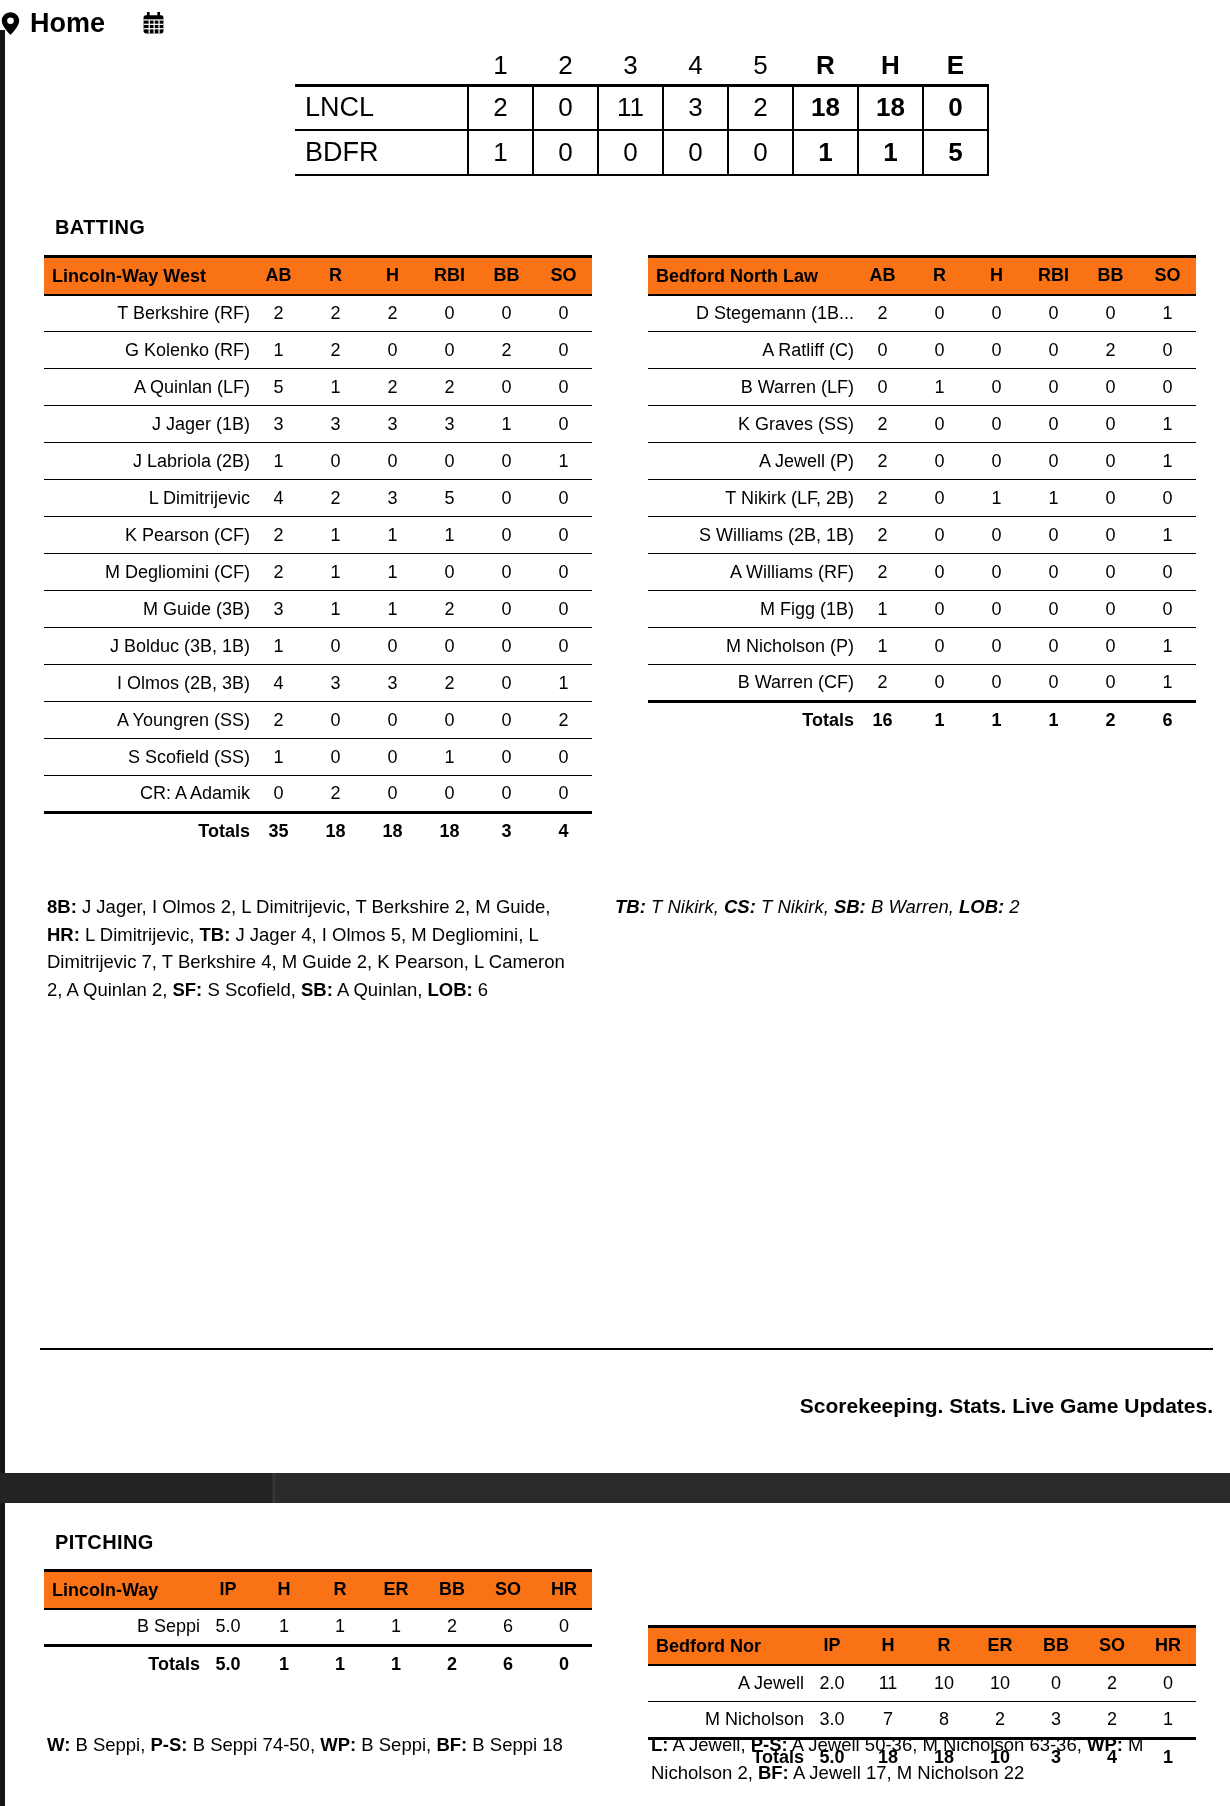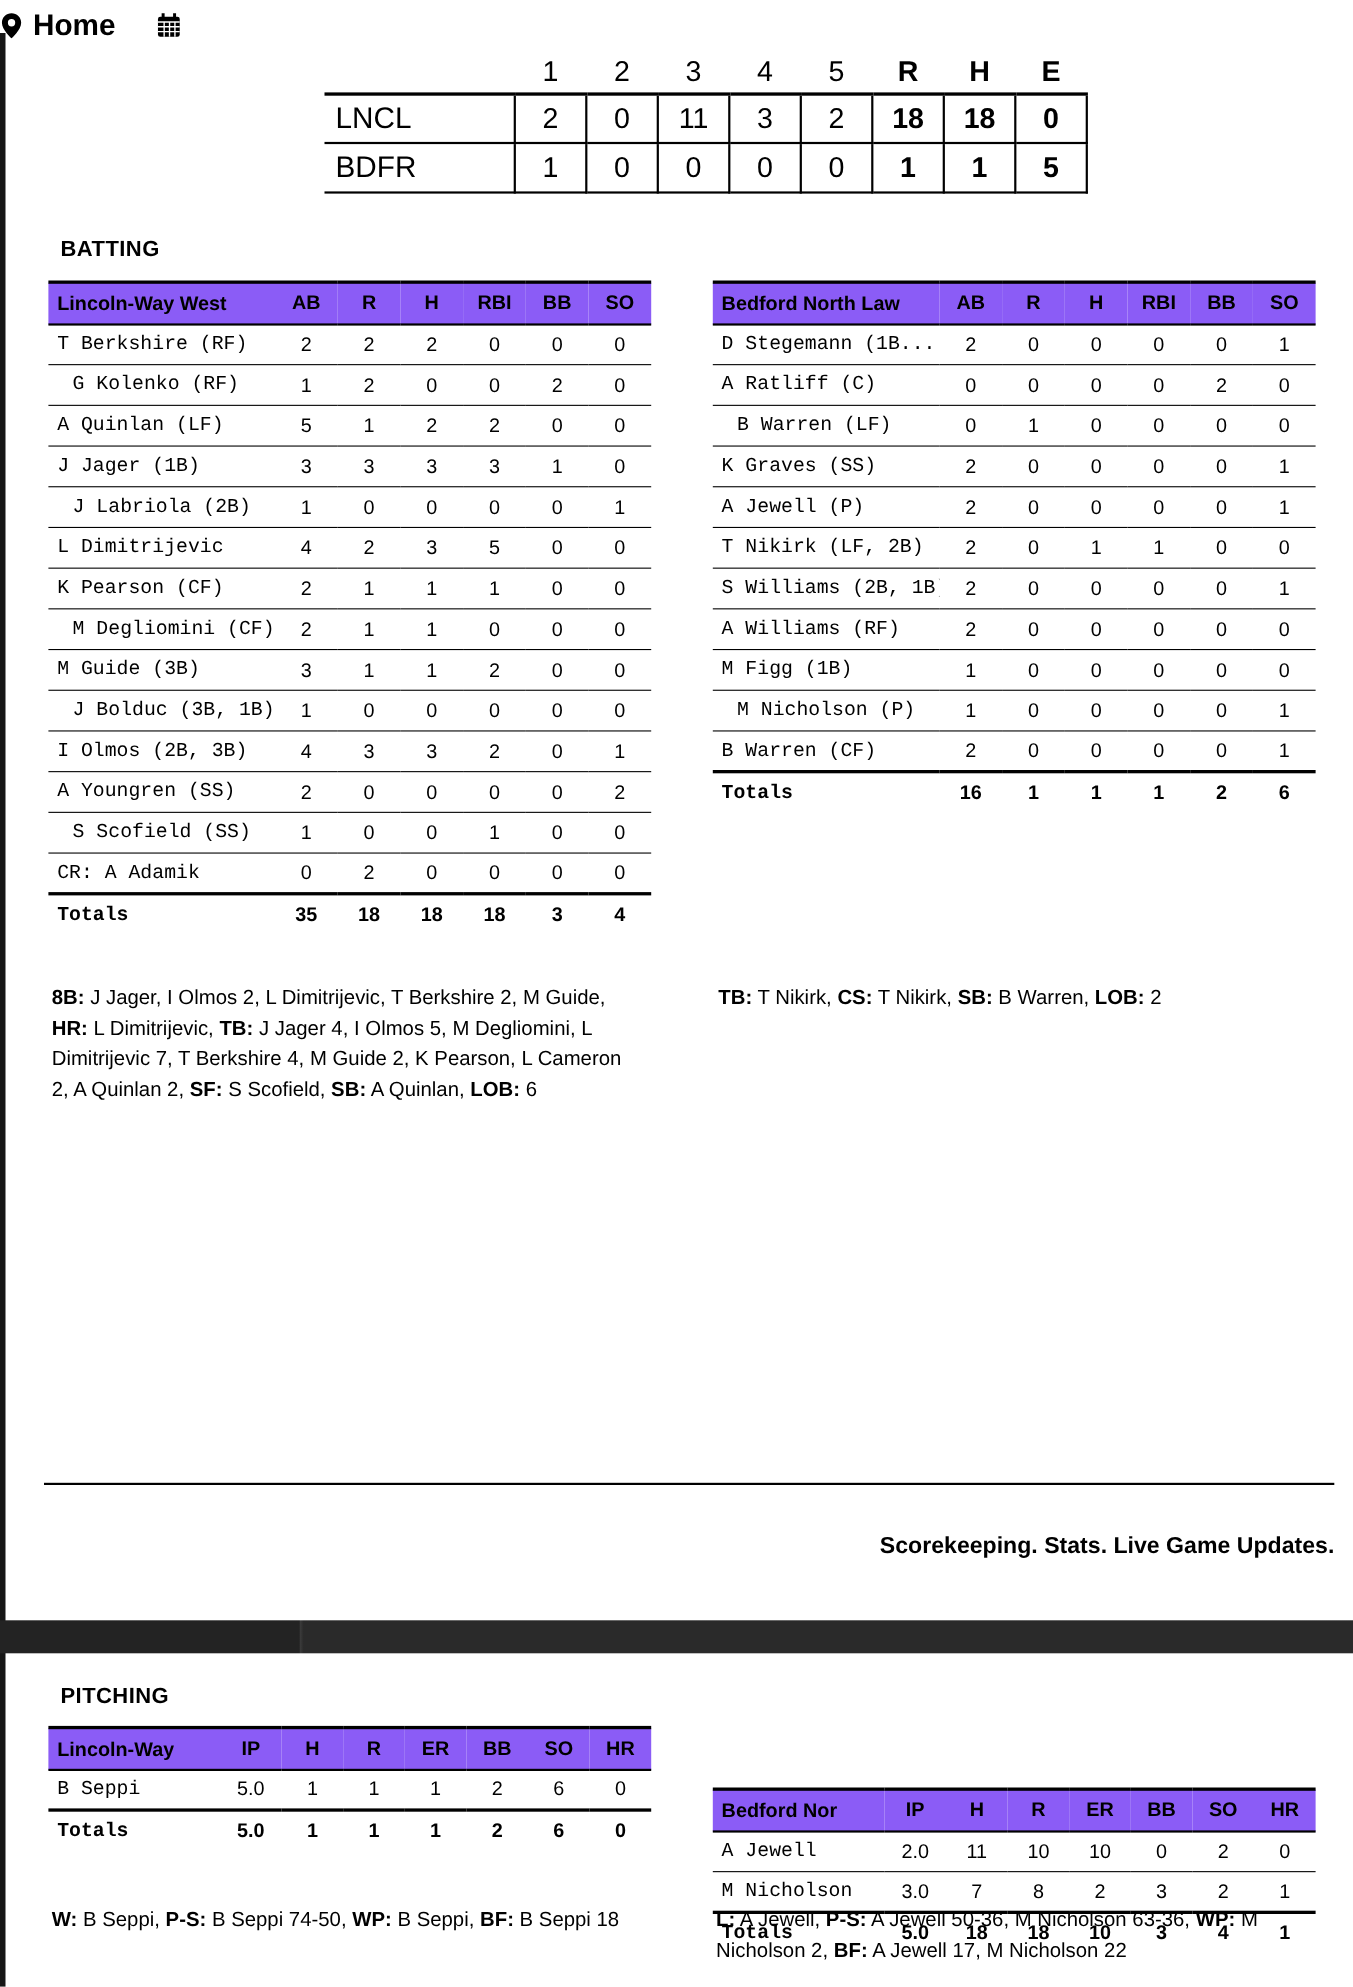--- a/index.html
+++ b/index.html
@@ -32,37 +32,37 @@
   #pitching-title{top:1531px;}
   
   .tbl-wrap{position:absolute;width:548px;}
   #bat-away{left:44px;top:255px;}
   #bat-home{left:648px;top:255px;}
   #pit-away{left:44px;top:1569px;}
   #pit-home{left:648px;top:1625px;}
   .stat-table{border-collapse:collapse;width:100%;font-size:18px;table-layout:fixed;}
   .stat-table th,.stat-table td{padding:0;}
   .stat-table thead tr{height:38px;}
-  .stat-table thead th{background:#8b5cf6;border-top:3px solid #000;border-bottom:2px solid #000;
+  .stat-table thead th{background:#f97316;border-top:3px solid #000;border-bottom:2px solid #000;
     font-weight:700;text-align:center;}
   .stat-table thead th.name-th{text-align:left;padding-left:8px;}
   .team-name{display:inline-block;white-space:nowrap;overflow:hidden;vertical-align:middle;}
   .bat .team-name{max-width:196px;}
   .pit .team-name{max-width:146px;}
   .stat-table tbody tr{height:37px;}
   .stat-table tbody td{border-bottom:1.5px solid #000;text-align:center;}
-  .stat-table tbody td.name{text-align:left;padding-left:8px;white-space:nowrap;overflow:hidden;font-family:Liberation Mono, monospace;}
+  .stat-table tbody td.name{text-align:right;padding-left:8px;white-space:nowrap;overflow:hidden;}
   .stat-table tbody tr.sub td.name{padding-left:22px;}
   .stat-table tbody tr.totals td{border-top:3px solid #000;border-bottom:none;font-weight:700;}
   .bat col.num-col{width:57px;}
   .pit col.num-col{width:56px;}
   
   .notes{position:absolute;margin:0;font-size:18.5px;line-height:27.5px;}
   #bat-notes-away{left:47px;top:893px;width:528px;}
-  #bat-notes-home{left:653px;top:893px;width:565px;}
+  #bat-notes-home{left:615px;top:893px;width:565px;font-style:italic;}
   #pit-notes-away{left:47px;top:1731px;width:528px;}
   #pit-notes-home{left:651px;top:1731px;width:575px;}
   .notes b{font-weight:700;}
   
   #rule{position:absolute;left:40px;top:1348px;width:1173px;height:2px;background:#000;}
   #promo{position:absolute;right:17px;top:1394px;font-size:21px;font-weight:700;}
 </style>
 </head>
 <body>
 

